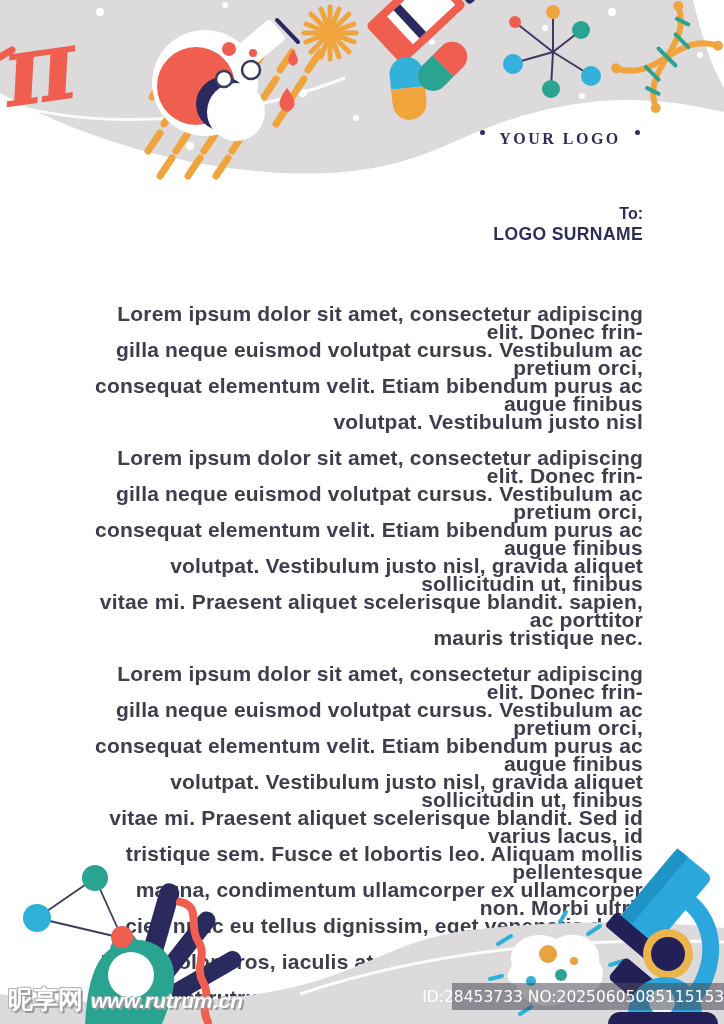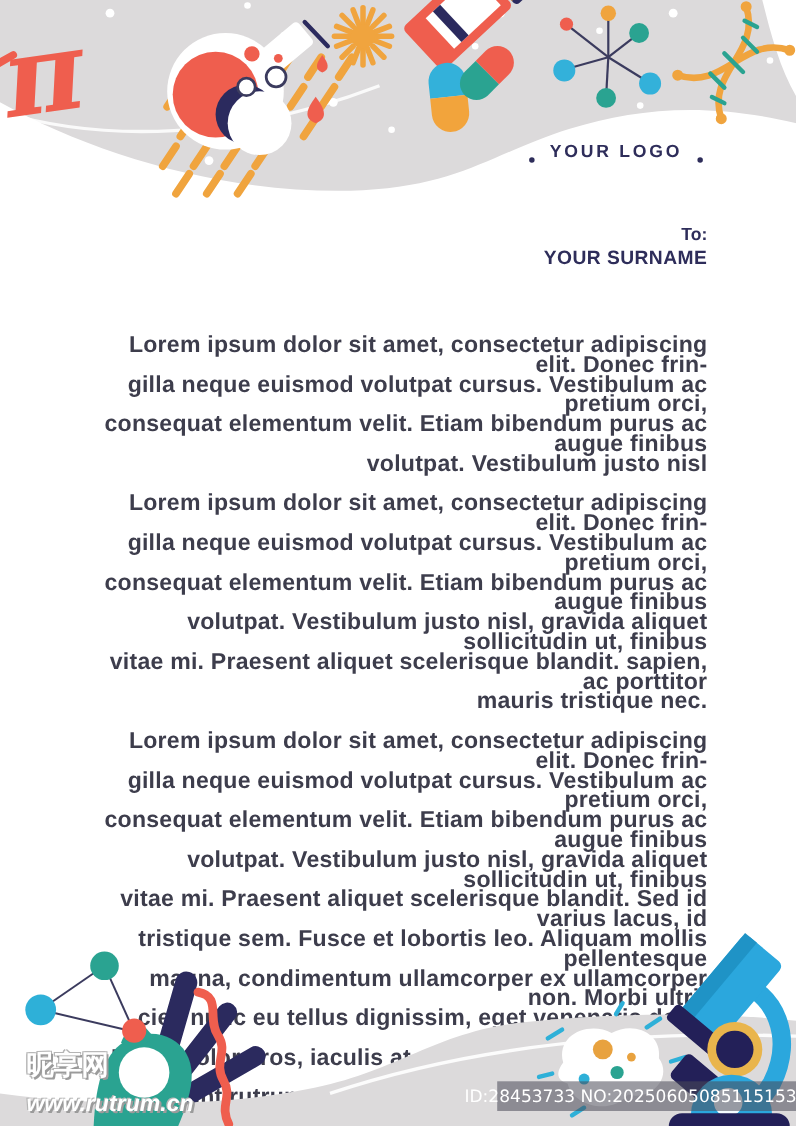--- a/index.html
+++ b/index.html
@@ -1,34 +1,34 @@
 <!DOCTYPE html>
 <html><head>
 <meta charset="utf-8">
 <style>
   html,body{margin:0;padding:0;background:#fff;}
   .page{position:relative;width:724px;height:1024px;background:#fff;overflow:hidden;
         font-family:"Liberation Sans",sans-serif;}
   svg{display:block;}
   .header-art{position:absolute;top:0;left:0;}
   .footer-art{position:absolute;bottom:0;left:0;}
-  .logo{position:absolute;top:130px;left:440px;width:240px;display:flex;align-items:flex-end;
-        justify-content:center;gap:14px;}
+  .logo{position:absolute;top:130px;left:440px;width:240px;display:flex;align-items:flex-start;
+        justify-content:center;gap:14px;font-family:Liberation Serif, serif;}
   .logo .dot{width:5px;height:5px;border-radius:50%;background:#2e2d5a;}
   .logo .logo-text{color:#2e2d5a;font-weight:bold;font-size:16px;letter-spacing:2.5px;}
   .letter{position:absolute;left:87px;top:203px;width:556px;color:#3d3d4c;text-align:right;}
   .to-label{color:#2e2d5a;font-weight:bold;font-size:16px;line-height:21px;}
   .recipient{color:#2e2d5a;font-weight:bold;font-size:17.5px;line-height:21px;letter-spacing:.4px;}
   .to-block{margin-bottom:60px;}
   .salutation{font-size:16px;line-height:18px;margin-bottom:17px;}
   .para{font-size:21px;line-height:18px;letter-spacing:.2px;margin:0 0 18px 0;white-space:pre-line;font-weight:bold;}
   .sig-divider{width:128px;height:1px;background:#c6c6c6;margin-top:66px;}
   .sig-name{color:#2e2d5a;font-weight:bold;font-size:16.5px;margin-top:12px;line-height:20px;}
   .sig-title{font-size:15.5px;margin-top:3px;line-height:19px;color:#3d3d4c;}
-  .wm-left{position:absolute;left:24px;bottom:8px;display:flex;align-items:baseline;gap:8px;z-index:9;flex-direction:column;}
+  .wm-left{position:absolute;left:8px;bottom:8px;display:flex;align-items:baseline;gap:8px;z-index:9;}
   .wm-site{color:#fff;font-weight:bold;font-size:25px;
            text-shadow:2px 2px 0 #9b9b9b,-1px -1px 0 #b5b5b5,1px -1px 0 #b5b5b5,-1px 1px 0 #b5b5b5;}
   .wm-url{color:#fff;font-weight:bold;font-style:italic;font-size:21px;
           text-shadow:2px 2px 0 #9b9b9b,-1px -1px 0 #b5b5b5;}
   .wm-right{position:absolute;right:0;bottom:14px;width:272px;height:27px;background:rgba(75,75,88,.55);
             display:flex;align-items:center;justify-content:center;z-index:9;}
   .wm-id{color:#fff;font-size:15.5px;font-family:"DejaVu Sans",sans-serif;white-space:nowrap;}
 </style>
 </head>
 <body>
@@ -191,21 +191,21 @@
 
   <div class="logo">
     <span class="dot"></span>
     <span class="logo-text">YOUR LOGO</span>
     <span class="dot"></span>
   </div>
 
   <div class="letter">
     <div class="to-block">
       <div class="to-label">To:</div>
-      <div class="recipient">YOUR SURNAME</div>
+      <div class="recipient">LOGO SURNAME</div>
     </div>
     <p class="para">Lorem ipsum dolor sit amet, consectetur adipiscing elit. Donec frin-
 gilla neque euismod volutpat cursus. Vestibulum ac pretium orci,
 consequat elementum velit. Etiam bibendum purus ac augue finibus
 volutpat. Vestibulum justo nisl</p>
     <p class="para">Lorem ipsum dolor sit amet, consectetur adipiscing elit. Donec frin-
 gilla neque euismod volutpat cursus. Vestibulum ac pretium orci,
 consequat elementum velit. Etiam bibendum purus ac augue finibus
 volutpat. Vestibulum justo nisl, gravida aliquet sollicitudin ut, finibus
 vitae mi. Praesent aliquet scelerisque blandit. sapien, ac porttitor

